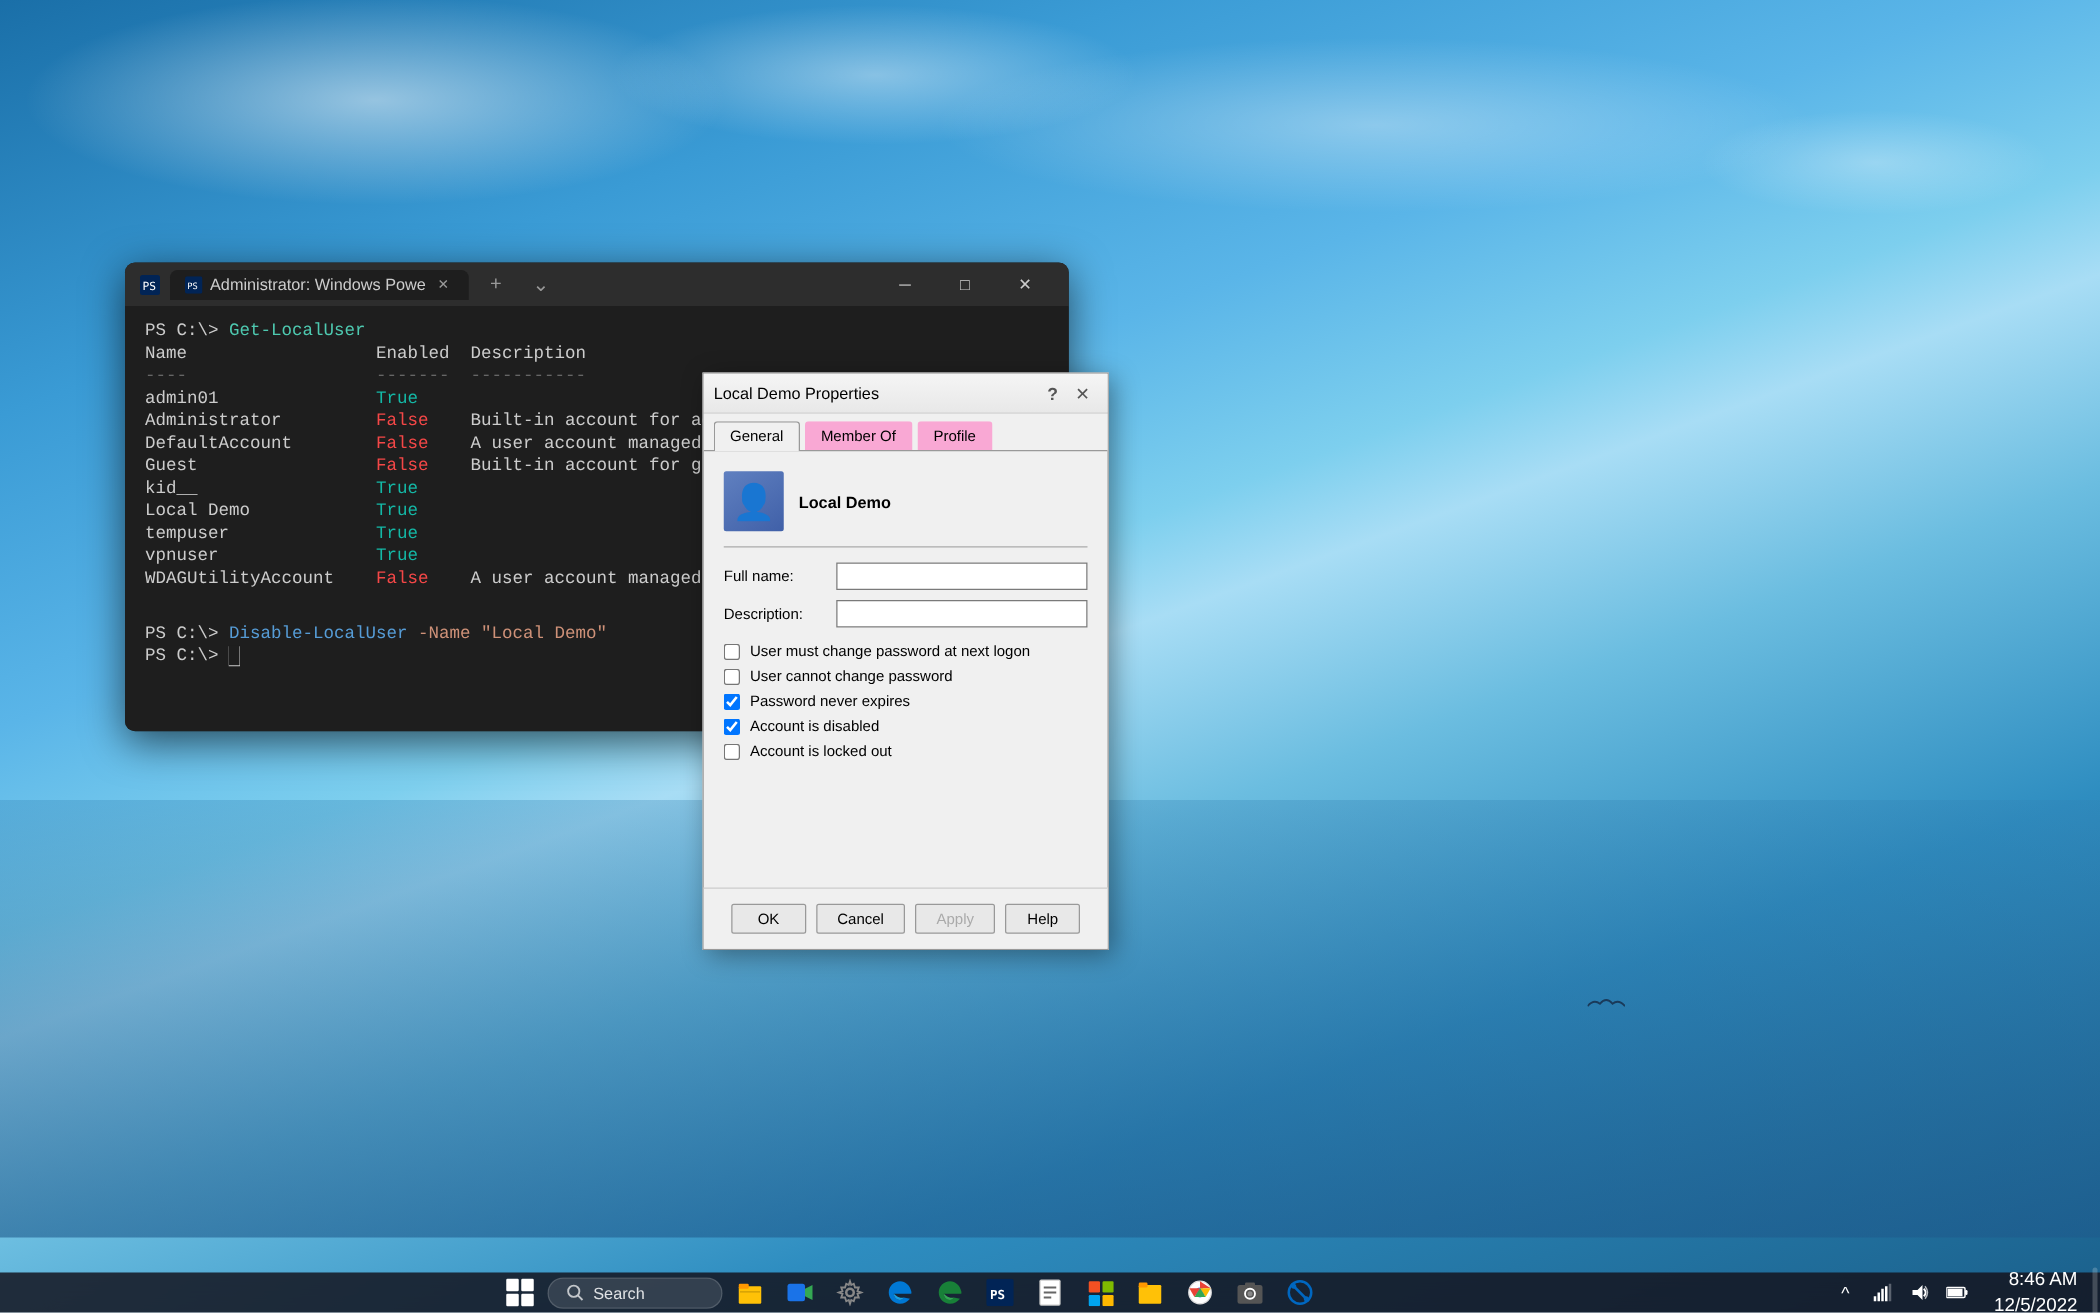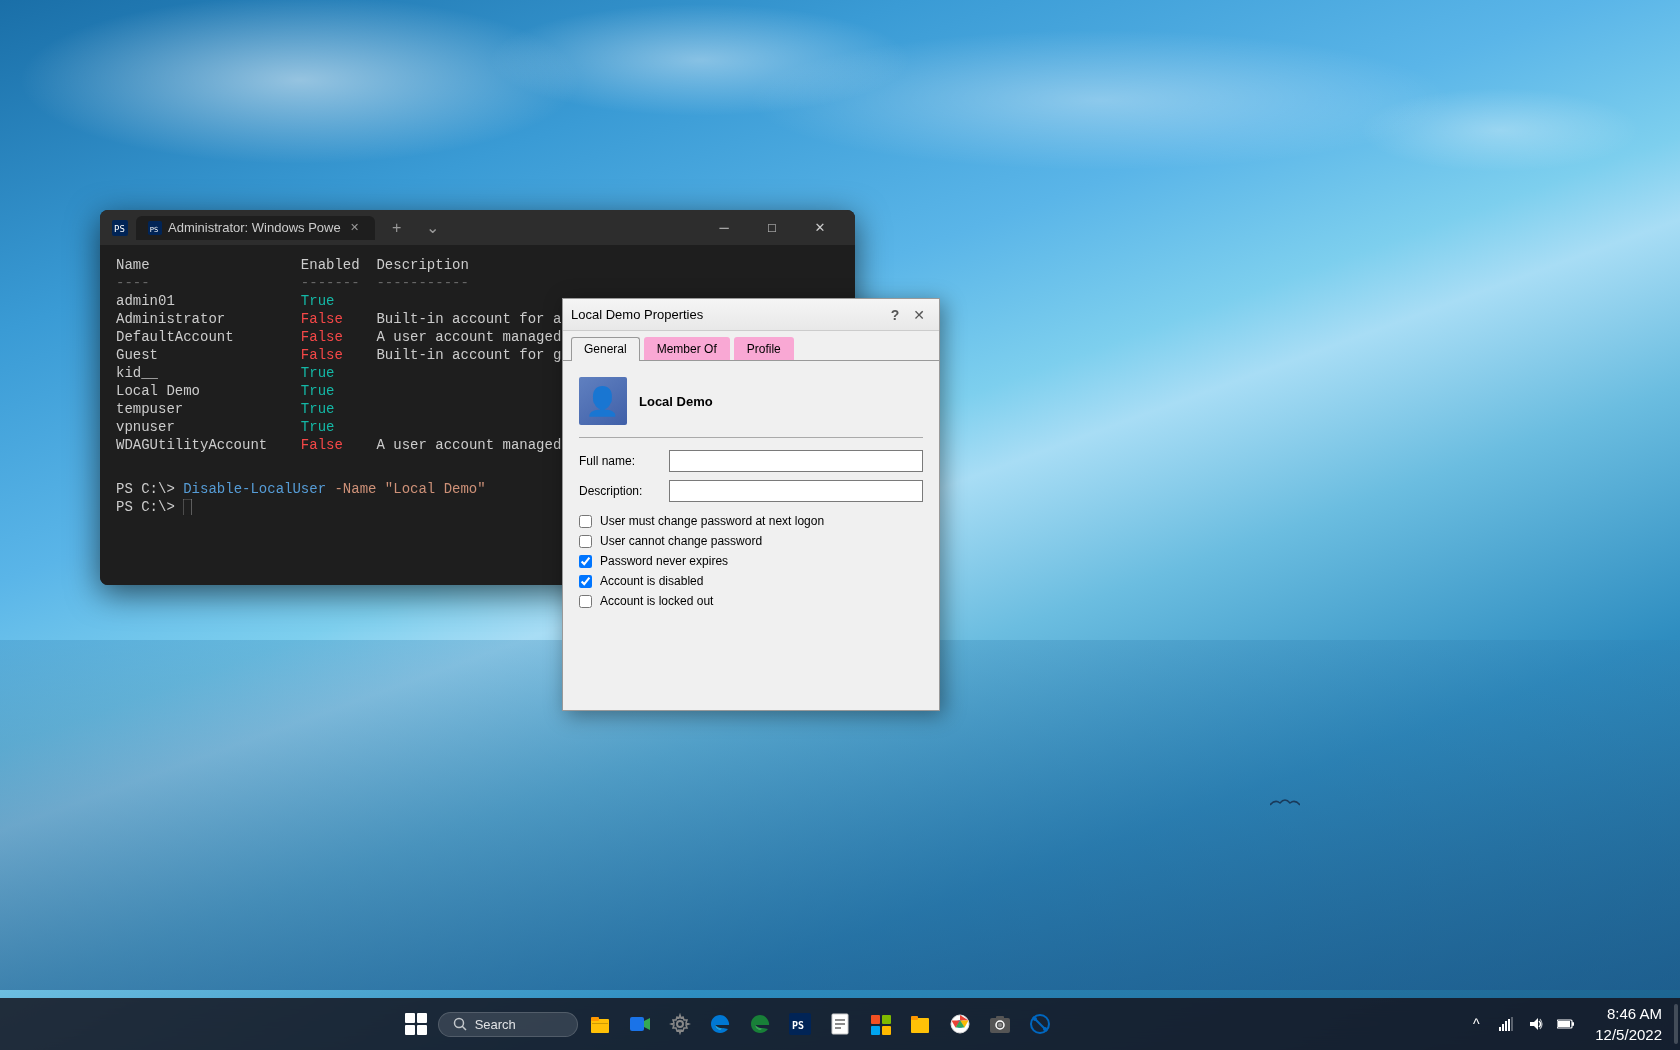--- a/index.html
+++ b/index.html
@@ -41,21 +41,21 @@
       background: linear-gradient(180deg, rgba(50,130,180,0.3) 0%, rgba(30,90,140,0.6) 100%);
       pointer-events: none;
     }
 
     
     .taskbar {
       position: absolute;
       bottom: 0;
       left: 0;
       right: 0;
-      height: 52px;
+      height: 32px;
       background: rgba(20,20,30,0.85);
       backdrop-filter: blur(20px);
       display: flex;
       align-items: center;
       z-index: 1000;
     }
 
     .taskbar-left {
       display: flex;
       align-items: center;
@@ -251,21 +251,21 @@
     .ps-true { color: #14b8a6; }
     .ps-false { color: #f44747; }
     .ps-text { color: #cccccc; }
     .ps-keyword { color: #569cd6; }
 
     
     .dialog {
       position: absolute;
       top: 298px;
       left: 562px;
-      width: 378px;
+      width: 325px;
       background: #f0f0f0;
       border: 1px solid #999;
       box-shadow: 4px 4px 20px rgba(0,0,0,0.4);
       z-index: 200;
     }
 
     .dialog-titlebar {
       background: linear-gradient(180deg, #f5f5f5 0%, #e8e8e8 100%);
       height: 32px;
       display: flex;
@@ -479,20 +479,21 @@
       <div class="tab-add">+</div>
       <div class="tab-chevron">⌄</div>
       <div class="window-controls">
         <div class="win-ctrl">─</div>
         <div class="win-ctrl">□</div>
         <div class="win-ctrl close">✕</div>
       </div>
     </div>
 
     <div class="ps-content">
+      <div class="ps-line"><span class="ps-prompt">PS C:\&gt; </span><span class="ps-command">Get-LocalUser</span></div>
       <div class="ps-line"><span class="ps-header">Name                  Enabled  Description</span></div>
       <div class="ps-line"><span class="ps-separator">----                  -------  -----------</span></div>
       <div class="ps-line"><span class="ps-text">admin01               </span><span class="ps-true">True</span></div>
       <div class="ps-line"><span class="ps-text">Administrator         </span><span class="ps-false">False</span><span class="ps-text">    Built-in account for administering</span></div>
       <div class="ps-line"><span class="ps-text">DefaultAccount        </span><span class="ps-false">False</span><span class="ps-text">    A user account managed by the syst</span></div>
       <div class="ps-line"><span class="ps-text">Guest                 </span><span class="ps-false">False</span><span class="ps-text">    Built-in account for guest access</span></div>
       <div class="ps-line"><span class="ps-text">kid__                 </span><span class="ps-true">True</span></div>
       <div class="ps-line"><span class="ps-text">Local Demo            </span><span class="ps-true">True</span></div>
       <div class="ps-line"><span class="ps-text">tempuser              </span><span class="ps-true">True</span></div>
       <div class="ps-line"><span class="ps-text">vpnuser               </span><span class="ps-true">True</span></div>
@@ -555,20 +556,26 @@
         </div>
         <div class="checkbox-row">
           <input type="checkbox" id="cb5" style="">
           <label for="cb5" class="checkbox-label">Account is locked out</label>
         </div>
       </div>
 
       <div style="height: 80px;"></div>
     </div>
 
+    <div class="dialog-footer">
+      <button class="dialog-btn">OK</button>
+      <button class="dialog-btn">Cancel</button>
+      <button class="dialog-btn disabled-btn">Apply</button>
+      <button class="dialog-btn">Help</button>
+    </div>
   </div>
 
   <div class="taskbar">
     <div class="taskbar-left">
       <div class="taskbar-icon start-button">
         <div class="start-icon">
           <span></span>
             <span></span>
             <span></span>
             <span></span>

